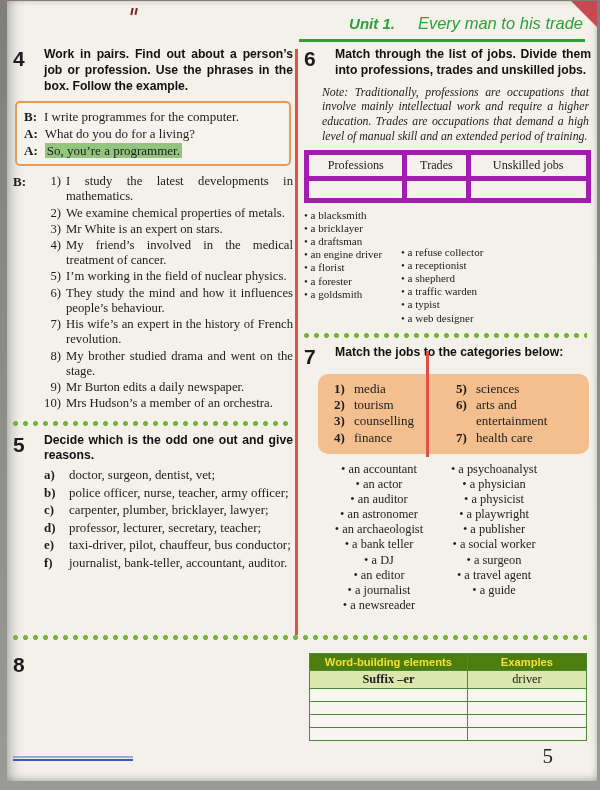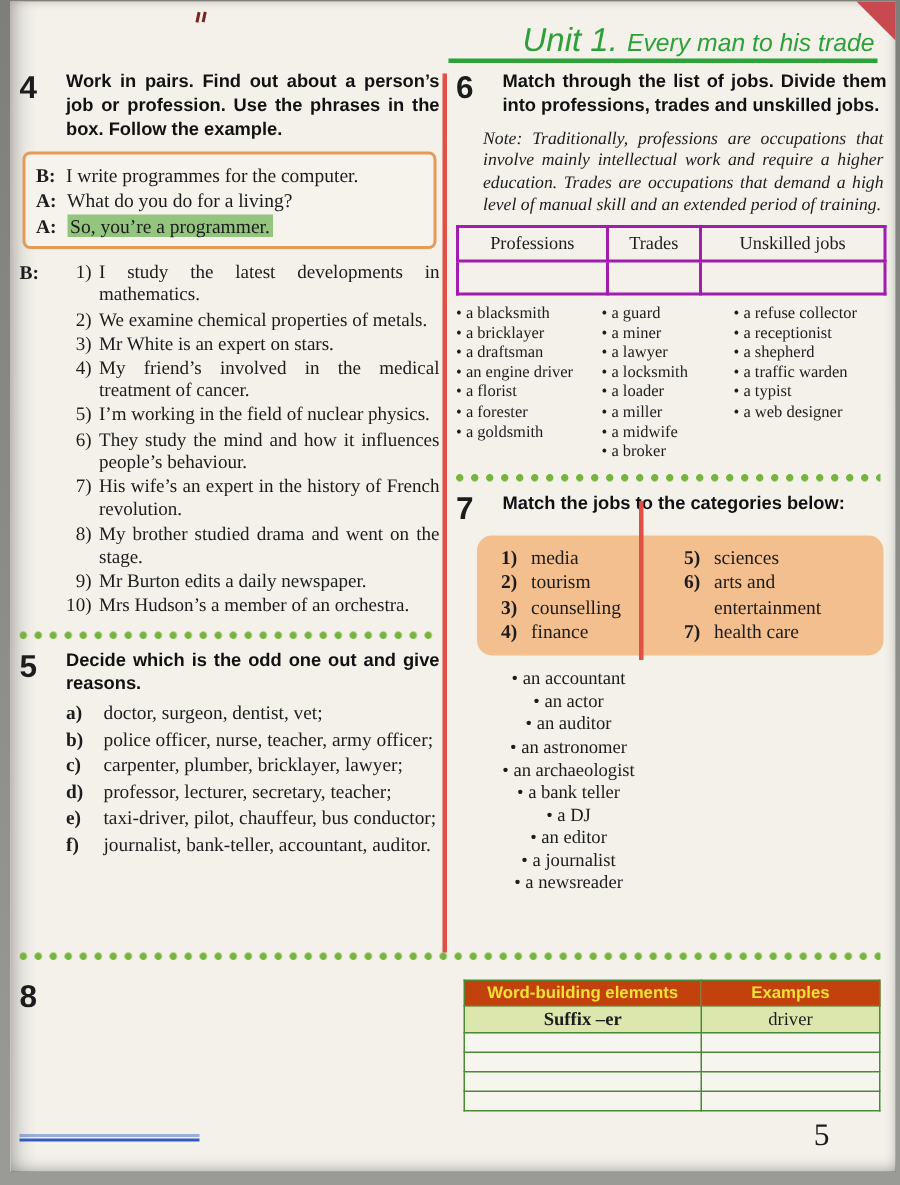--- a/index.html
+++ b/index.html
@@ -10,21 +10,21 @@
     box-shadow: inset 12px 0 14px -10px rgba(60,60,60,.45),
                 inset 0 -8px 10px -7px rgba(60,60,60,.35),
                 inset -5px 0 7px -5px rgba(60,60,60,.25),
                 inset 0 4px 6px -4px rgba(150,100,100,.25); }
   .corner { position:absolute; top:0; right:0; width:0; height:0;
     border-top:26px solid #c84a50; border-left:26px solid transparent; }
   .stray { position:absolute; left:124px; top:7px; width:2px; height:7px; background:#7c2525;
     transform:rotate(12deg); box-shadow:4px -1px 0 #7c2525; }
   .unit { position:absolute; top:13px; right:14px; font-family:"Liberation Sans",sans-serif;
     font-style:italic; font-size:16.5px; color:#2ea03a; }
-  .unit .u-bold { font-weight:normal; font-size:22px; margin-right:6px; }
+  .unit .u-bold { font-weight:bold; font-size:15px; margin-right:23px; }
   .green-rule { position:absolute; top:38px; left:292px; right:12px; height:2.5px; background:#2ea03a; }
   .red-main { position:absolute; left:288px; top:48px; width:2.5px; height:586px; background:#e05045; }
 
   .col-l { position:absolute; left:6px; top:46px; width:280px; }
   .col-r { position:absolute; left:297px; top:46px; width:287px; }
 
   .ex { display:grid; grid-template-columns:26px 1fr; column-gap:5px; }
   .exnum { font-family:"Liberation Sans",sans-serif; font-weight:bold; font-size:21px; line-height:1; padding-top:1px; }
   .task { font-family:"Liberation Sans",sans-serif; font-weight:bold; font-size:12.2px; line-height:1.3; text-align:justify; color:#111; }
 
@@ -42,45 +42,45 @@
 
   .dots { height:5px; margin:8px 4px 7px 0;
     background-image:radial-gradient(circle at 2.5px 2.5px, #76b43e 2.2px, rgba(0,0,0,0) 2.7px);
     background-size:10px 5px; background-repeat:repeat-x; }
   .dots-full { position:absolute; left:6px; right:10px; top:634px; height:5px;
     background-image:radial-gradient(circle at 2.5px 2.5px, #76b43e 2.2px, rgba(0,0,0,0) 2.7px);
     background-size:10px 5px; background-repeat:repeat-x; }
 
   .note { margin:6px 2px 6px 18px; font-style:italic; font-size:11.8px; line-height:1.25; text-align:justify; }
   .t6 { width:100%; border-collapse:collapse; margin:2px 0 6px; }
-  .t6 th, .t6 td { border:2px solid #a21caf; font-weight:normal; font-size:12.2px; padding:3px 2px; text-align:center; }
+  .t6 th, .t6 td { border:5px solid #a21caf; font-weight:normal; font-size:12.2px; padding:3px 2px; text-align:center; }
   .t6 .empty td { height:22px; }
 
   .jobs3 { display:flex; margin:3px 0 3px 0; font-size:11px; line-height:1.2; }
   .jobs3 ul, .jobs2 ul { list-style:none; }
   .jobs3 li, .jobs2 li { padding-left:11px; text-indent:-11px; }
   .jobs3 li::before, .jobs2 li::before { content:"• "; }
-  .j3c1 { width:97px; } .j3c2 { width:88px; } .j3c3 { flex:1; }
+  .j3c1 { width:97px; } .j3c2 { width:88px; } .j3c3 { flex:1;margin-top:37px; }
 
   .cats { position:relative; margin:7px 2px 8px 14px; background:#f3bf8e; border-radius:10px;
     padding:7px 8px 8px 16px; display:flex; font-size:13px; line-height:1.25; }
   .cleft { width:110px; } .cright { flex:1; padding-left:12px; }
   .cat { display:grid; grid-template-columns:20px 1fr; }
   .cat .n { font-weight:bold; }
   .red-box { position:absolute; left:108px; top:-23px; bottom:-3px; width:2.5px; background:#e05045; }
 
   .jobs2 { display:flex; margin-left:14px; font-size:12.4px; line-height:1.22;text-align:center; }
   .j2l { width:122px; } .j2r { width:108px; }
 
   .ex8 { position:absolute; left:6px; top:652px; right:10px; display:flex; gap:8px; }
   .ex8-left { width:288px; display:grid; grid-template-columns:26px 1fr; column-gap:5px; align-content:start; }
   .ex8-left .task { font-size:12px; line-height:1.3; }
   .t8 { flex:1; border-collapse:collapse; align-self:flex-start; }
   .t8 th, .t8 td { border:1.6px solid #4a8a36; text-align:center; }
-  .t8 th { background:#c2410c; color:#f2e235; font-family:"Liberation Sans",sans-serif;
+  .t8 th { background:#4d7c0f; color:#f2e235; font-family:"Liberation Sans",sans-serif;
     font-size:11.2px; font-weight:bold; padding:2px 1px; }
   .t8 .filled td { background:#dce7ad; font-size:12.4px; padding:1px; }
   .t8 .filled td:first-child { font-weight:bold; }
   .t8 .erow td { height:13px; background:#f6f5ee; }
 
   .blue-line { position:absolute; left:6px; bottom:20px; width:120px; height:2.5px; background:#2f5cc0;
     box-shadow:0 -3px 0 rgba(47,92,192,.45); }
   .pgnum { position:absolute; right:44px; bottom:12px; font-size:21px; }
 </style>
 </head>
@@ -223,30 +223,20 @@
       <div class="jobs3">
         <ul class="j3c1">
           <li>a blacksmith</li>
           <li>a bricklayer</li>
           <li>a draftsman</li>
           <li>an engine driver</li>
           <li>a florist</li>
           <li>a forester</li>
           <li>a goldsmith</li>
         </ul>
-        <ul class="j3c2">
-          <li>a guard</li>
-          <li>a miner</li>
-          <li>a lawyer</li>
-          <li>a locksmith</li>
-          <li>a loader</li>
-          <li>a miller</li>
-          <li>a midwife</li>
-          <li>a broker</li>
-        </ul>
         <ul class="j3c3">
           <li>a refuse collector</li>
           <li>a receptionist</li>
           <li>a shepherd</li>
           <li>a traffic warden</li>
           <li>a typist</li>
           <li>a web designer</li>
         </ul>
       </div>
 
@@ -298,20 +288,31 @@
           <li>an accountant</li>
           <li>an actor</li>
           <li>an auditor</li>
           <li>an astronomer</li>
           <li>an archaeologist</li>
           <li>a bank teller</li>
           <li>a DJ</li>
           <li>an editor</li>
           <li>a journalist</li>
           <li>a newsreader</li>
+        </ul>
+        <ul class="j2r">
+          <li>a psychoanalyst</li>
+          <li>a physician</li>
+          <li>a physicist</li>
+          <li>a playwright</li>
+          <li>a publisher</li>
+          <li>a social worker</li>
+          <li>a surgeon</li>
+          <li>a travel agent</li>
+          <li>a guide</li>
         </ul>
       </div>
     </div>
 
     <div class="dots-full"></div>
 
     <div class="ex8">
       <div class="ex8-left">
         <div class="exnum">8</div>
       </div>

